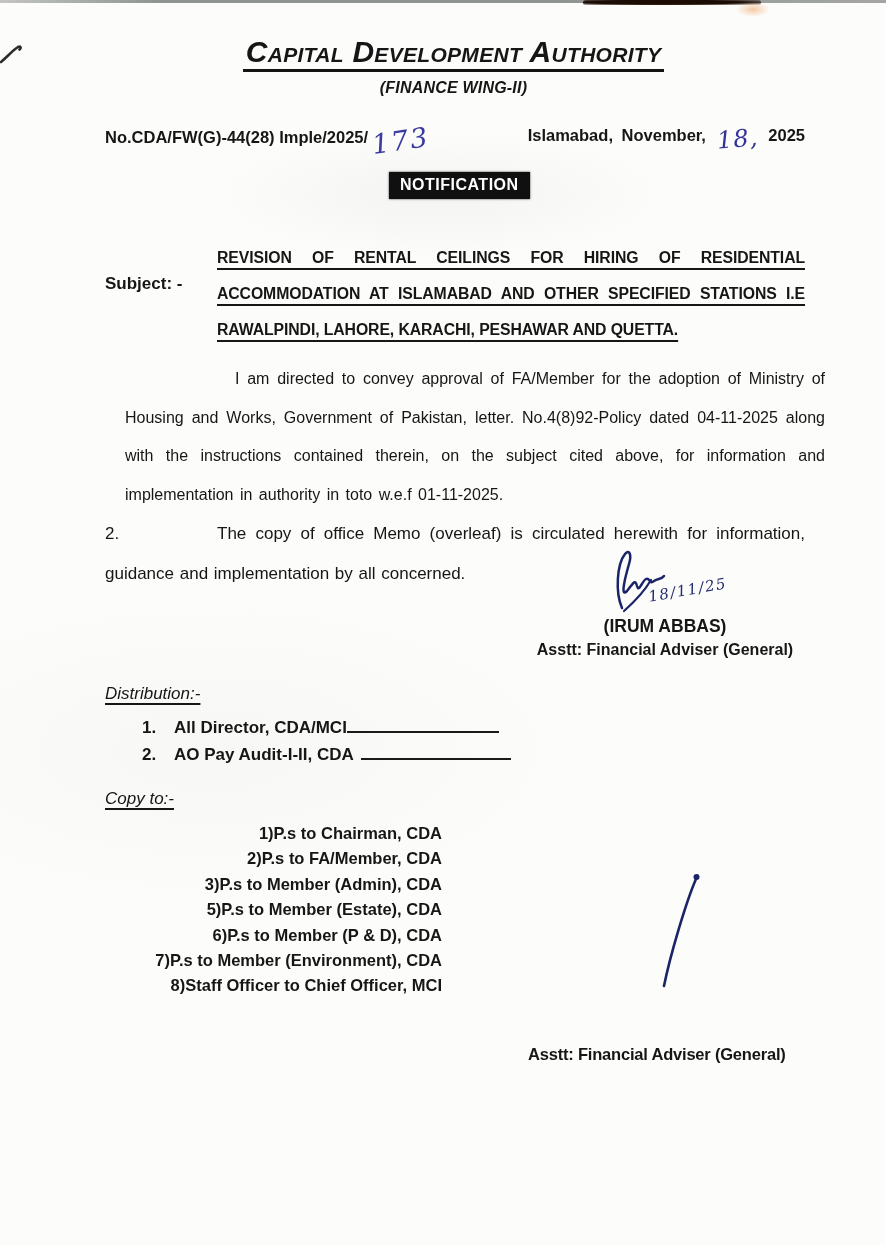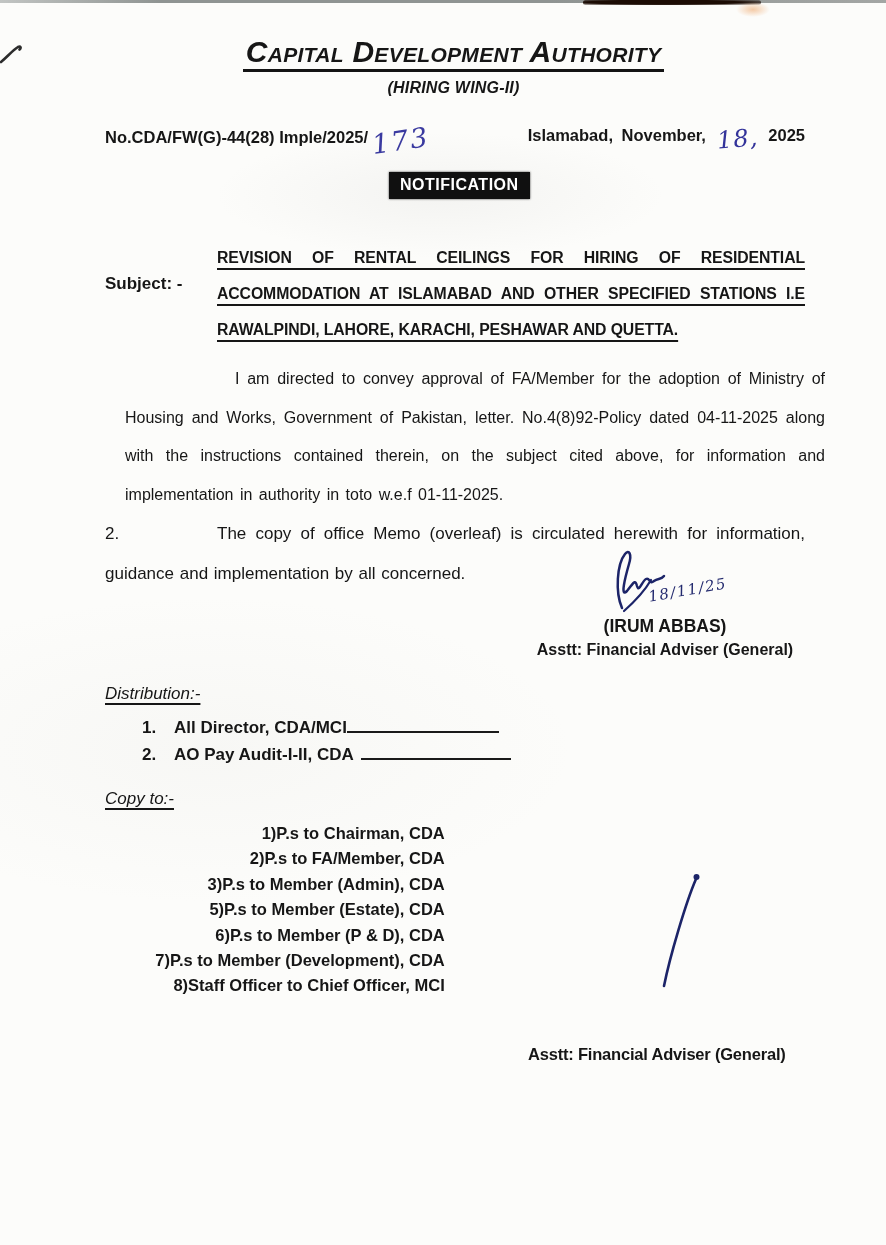--- a/index.html
+++ b/index.html
@@ -103,21 +103,21 @@
   <div class="top-edge"></div>
   <div class="top-edge-dark"></div>
   <div class="top-edge-warm"></div>
 
   <svg class="pen-mark-tl" width="26" height="30" viewBox="0 0 26 30">
     <path d="M1,26 C7,21 13,14 18,11 C20.5,9.7 21.5,11.6 19.5,13.6" fill="none" stroke="#2c2c2c" stroke-width="2.6" stroke-linecap="round"></path>
   </svg>
 
   <div class="header">
     <div class="org-name">Capital Development Authority</div>
-    <div class="org-subtitle">(HIRING WING-II)</div>
+    <div class="org-subtitle">(FINANCE WING-II)</div>
   </div>
 
   <div class="ref-row">
     <span>
       <span>No.CDA/FW(G)-44(28) Imple/2025/</span><span class="hand hand-ref">173</span>
     </span>
     <span class="date-part">
       <span>Islamabad, November,</span>
       <span class="hand hand-day">18,</span>
       <span>2025</span>
@@ -168,21 +168,21 @@
     <div class="copy-item">
       <span class="num">3)</span><span>P.s to Member (Admin), CDA</span>
     </div>
     <div class="copy-item">
       <span class="num">5)</span><span>P.s to Member (Estate), CDA</span>
     </div>
     <div class="copy-item">
       <span class="num">6)</span><span>P.s to Member (P &amp; D), CDA</span>
     </div>
     <div class="copy-item">
-      <span class="num">7)</span><span>P.s to Member (Development), CDA</span>
+      <span class="num">7)</span><span>P.s to Member (Environment), CDA</span>
     </div>
     <div class="copy-item">
       <span class="num">8)</span><span>Staff Officer to Chief Officer, MCI</span>
     </div>
   </div>
 
   <svg class="pen-stroke" width="56" height="128" viewBox="0 0 56 128">
     <path d="M12,120 C18,90 34,36 44,13" fill="none" stroke="#1c2468" stroke-width="2.6" stroke-linecap="round"></path>
     <circle cx="44.5" cy="11" r="3" fill="#1c2468"></circle>
   </svg>

